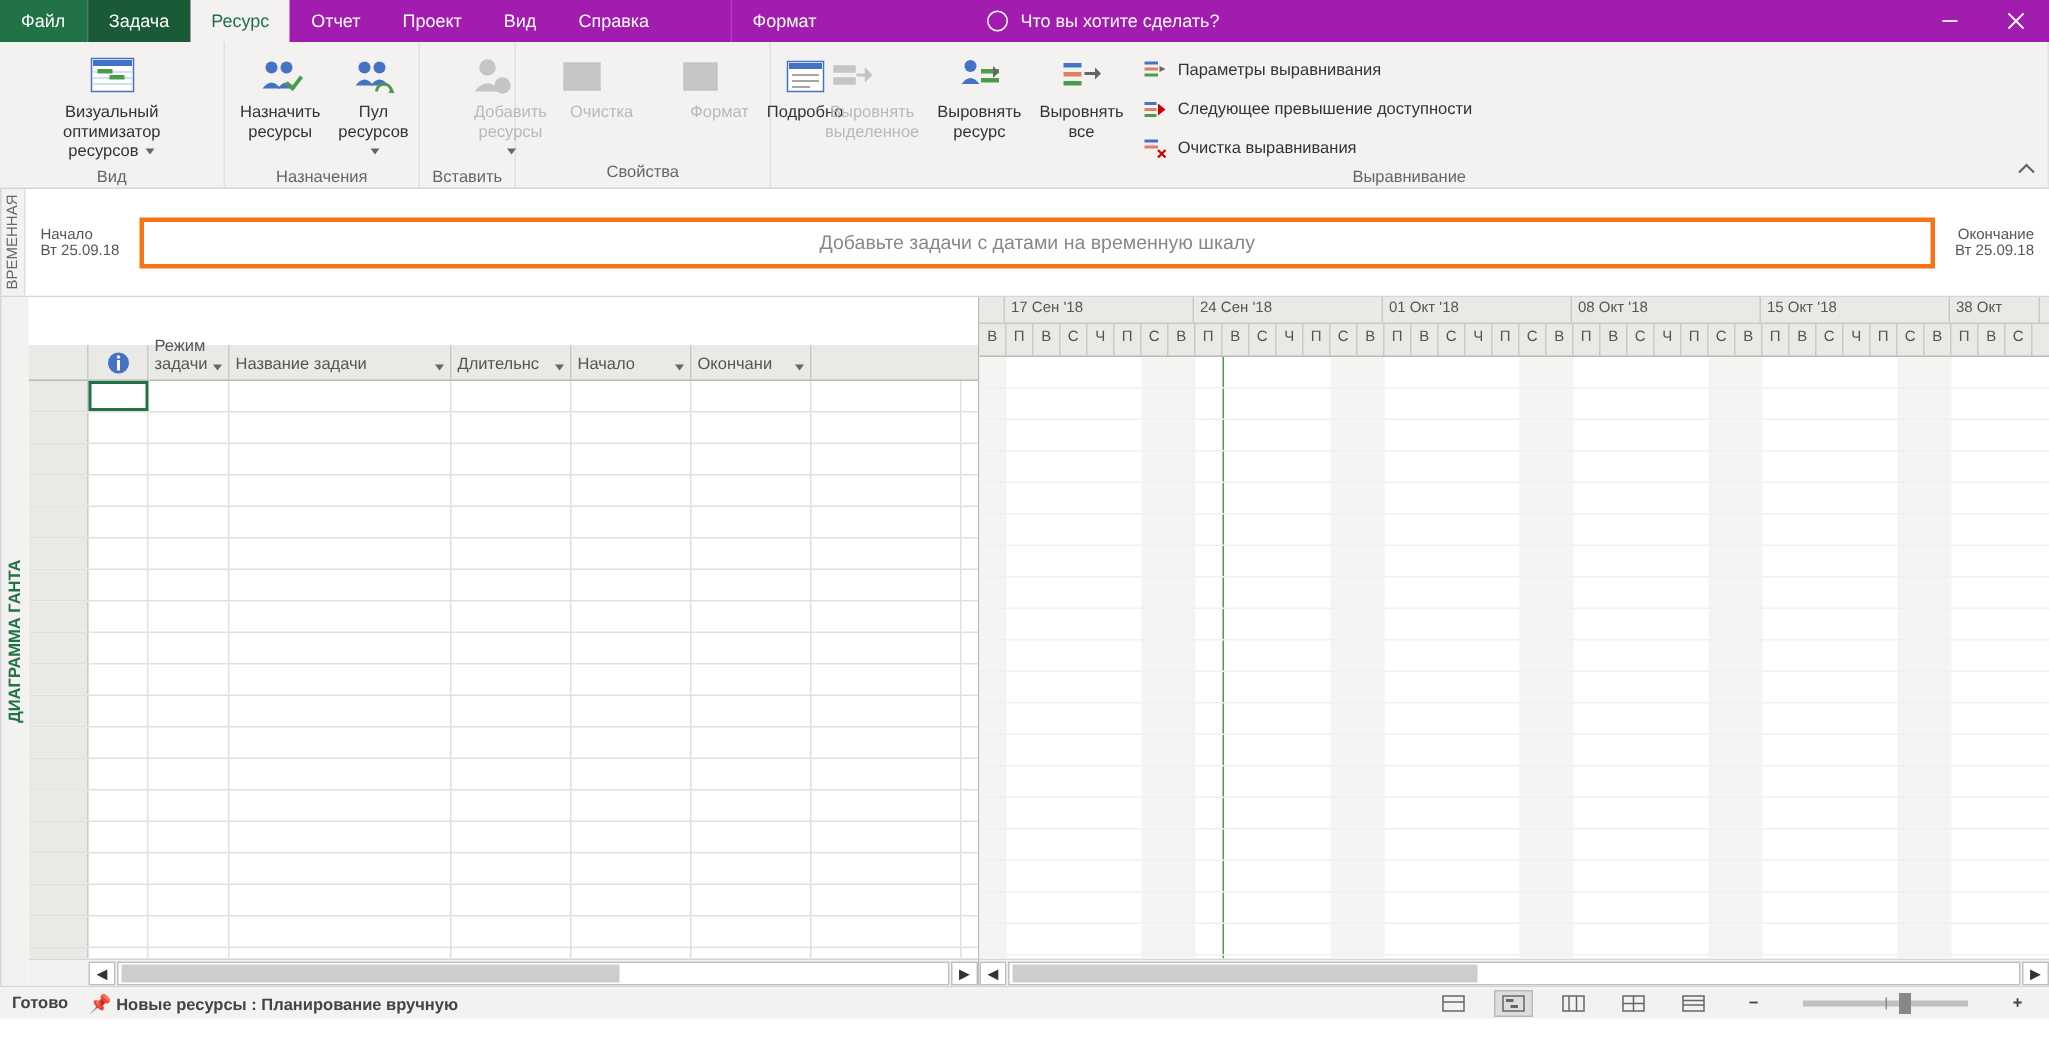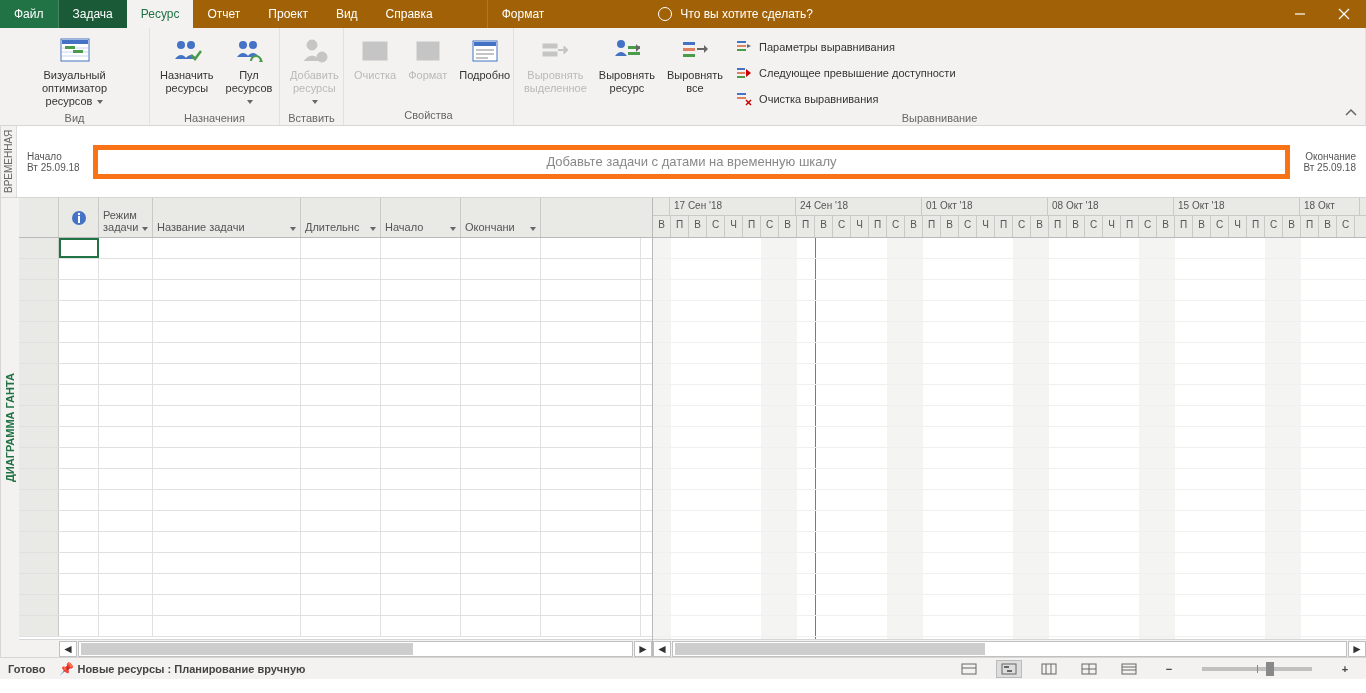--- a/index.html
+++ b/index.html
@@ -1,19 +1,19 @@
 <!DOCTYPE html>
 <html><head>
 <meta charset="utf-8">
 <style>
 * { box-sizing: border-box; margin: 0; padding: 0; }
 body { font-family: "Segoe UI", Arial, sans-serif; font-size: 12px; color: #333; background: #fff; overflow: hidden; width: 1366px; height: 693px; }
 
 
-.titlebar { background: #a16207; height: 28px; display: flex; align-items: stretch; color: #fff; }
+.titlebar { background: #a21caf; height: 28px; display: flex; align-items: stretch; color: #fff; }
 .tab { padding: 0 14px; display: flex; align-items: center; font-size: 12px; cursor: pointer; }
 .tab.file { background: #217346; border-right: 1px solid rgba(255,255,255,0.15); }
 .tab.green { background: #1a5a36; }
 .tab.active { background: #f3f2f1; color: #217346; }
 .tab.sep { border-left: 1px solid rgba(255,255,255,0.15); }
 .tellme { flex: 1; display: flex; align-items: center; padding: 0 10px; }
 .tellme .lamp { width: 14px; height: 14px; border: 1.5px solid #fff; border-radius: 50%; margin-right: 8px; position: relative; }
 .tellme input { background: transparent; border: none; color: #fff; outline: none; width: 300px; font-size: 12px; }
 .tellme input::placeholder { color: #fff; }
 .winbtns { display: flex; }
@@ -21,43 +21,43 @@
 .winbtn svg { stroke: #fff; }
 
 
 .ribbon { background: #f3f2f1; border-bottom: 1px solid #d6d6d6; height: 98px; display: flex; position: relative; }
 .rgroup { display: flex; flex-direction: column; justify-content: space-between; border-right: 1px solid #e1e1e1; padding: 4px 6px 2px 6px; }
 .rgroup .items { display: flex; align-items: flex-start; gap: 4px; }
 .rgroup .label { text-align: center; font-size: 11px; color: #666; padding: 2px 0; }
 .rbtn-lg { display: flex; flex-direction: column; align-items: center; width: auto; padding: 2px 4px; cursor: pointer; }
 .rbtn-lg .icon { width: 34px; height: 34px; display: flex; align-items: center; justify-content: center; }
 .rbtn-lg .txt { font-size: 11px; text-align: center; line-height: 13px; margin-top: 1px; }
-.rbtn-lg.disabled .txt { color: #b9b9b9; }
+.rbtn-lg.disabled .txt { color: #b9b9b9; margin-left: 26px; }
 .rbtn-lg.disabled .icon svg * { stroke: #c5c5c5 !important; fill: #c5c5c5 !important; }
 .rbtn-sm { display: flex; align-items: center; gap: 6px; font-size: 11px; padding: 2px 4px; cursor: pointer; }
 .rbtn-sm .icon { width: 18px; height: 18px; display: flex; align-items: center; justify-content: center; }
 .caret { display:inline-block; width:0; height:0; border-left:3px solid transparent; border-right:3px solid transparent; border-top:4px solid #666; vertical-align: middle; margin-left:2px;}
 .ribbon-collapse { position: absolute; right: 8px; bottom: 4px; cursor: pointer; }
 
 
 .timeline-wrap { display: flex; border-bottom: 1px solid #d6d6d6; height: 72px; background: #f3f2f1; }
 .vlabel { writing-mode: vertical-rl; transform: rotate(180deg); font-size: 10px; color: #666; padding: 4px 2px; text-align: center; border-right: 1px solid #d6d6d6; background:#f3f2f1;}
 .timeline-body { flex: 1; display: flex; align-items: center; padding: 4px 6px; background:#fff; border-left:1px solid #ddd;}
 .tl-end { width: 70px; font-size: 10px; color: #555; text-align: left; padding: 0 4px; }
 .tl-end.right { text-align: right; }
-.tl-bar { flex: 1; border: 5px solid #f97316; height: 34px; display: flex; align-items: center; justify-content: center; color: #888; font-size: 13px; background: #fff; }
+.tl-bar { flex: 1; border: 3px solid #f97316; height: 34px; display: flex; align-items: center; justify-content: center; color: #888; font-size: 13px; background: #fff; }
 
 
 .main { display: flex; height: 459px; }
 .vlabel-main { writing-mode: vertical-rl; transform: rotate(180deg); font-size: 11px; color: #217346; font-weight: bold; padding: 6px 3px; border-right: 1px solid #d6d6d6; background: #f3f2f1; display:flex; align-items:center; justify-content:center;}
 .left-pane { width: 634px; display: flex; flex-direction: column; border-right: 1px solid #b9b9b9; }
 .right-pane { flex: 1; display: flex; flex-direction: column; }
 
 
-.grid-header { display: flex; height: 40px; background: #e9e9e6; border-bottom: 1px solid #b9b9b9; font-size: 11px; color: #555; }
+.grid-header { display: flex; height: 24px; background: #e9e9e6; border-bottom: 1px solid #b9b9b9; font-size: 11px; color: #555; margin-top: 32px; }
 .gh-cell { border-right: 1px solid #c9c9c6; display: flex; align-items: flex-end; padding: 4px; position: relative; }
 .gh-cell .caret { position: absolute; right: 4px; bottom: 6px; }
 .gh-cell.rownum { width: 40px; }
 .gh-cell.info { width: 40px; justify-content: center; align-items: center; }
 .gh-cell.mode { width: 54px; }
 .gh-cell.name { width: 148px; }
 .gh-cell.dur { width: 80px; }
 .gh-cell.start { width: 80px; }
 .gh-cell.end { width: 80px; }
 .gh-cell.pred { width: 100px; }
@@ -603,21 +603,21 @@
 
   <div class="right-pane">
     <div class="gantt-header">
       <div class="gh-weeks" id="gh-weeks">
           <div class="gh-week" style="width: 17px;"></div>
           <div class="gh-week" style="width: 126px;">17 Сен '18</div>
           <div class="gh-week" style="width: 126px;">24 Сен '18</div>
           <div class="gh-week" style="width: 126px;">01 Окт '18</div>
           <div class="gh-week" style="width: 126px;">08 Окт '18</div>
           <div class="gh-week" style="width: 126px;">15 Окт '18</div>
-          <div class="gh-week" style="width: 60px;">18 Окт</div>
+          <div class="gh-week" style="width: 60px;">38 Окт</div>
         </div>
       <div class="gh-days" id="gh-days">
           <div class="gh-day" style="width: 18px;">В</div>
           <div class="gh-day" style="width: 18px;">П</div>
           <div class="gh-day" style="width: 18px;">В</div>
           <div class="gh-day" style="width: 18px;">С</div>
           <div class="gh-day" style="width: 18px;">Ч</div>
           <div class="gh-day" style="width: 18px;">П</div>
           <div class="gh-day" style="width: 18px;">С</div>
           <div class="gh-day" style="width: 18px;">В</div>

